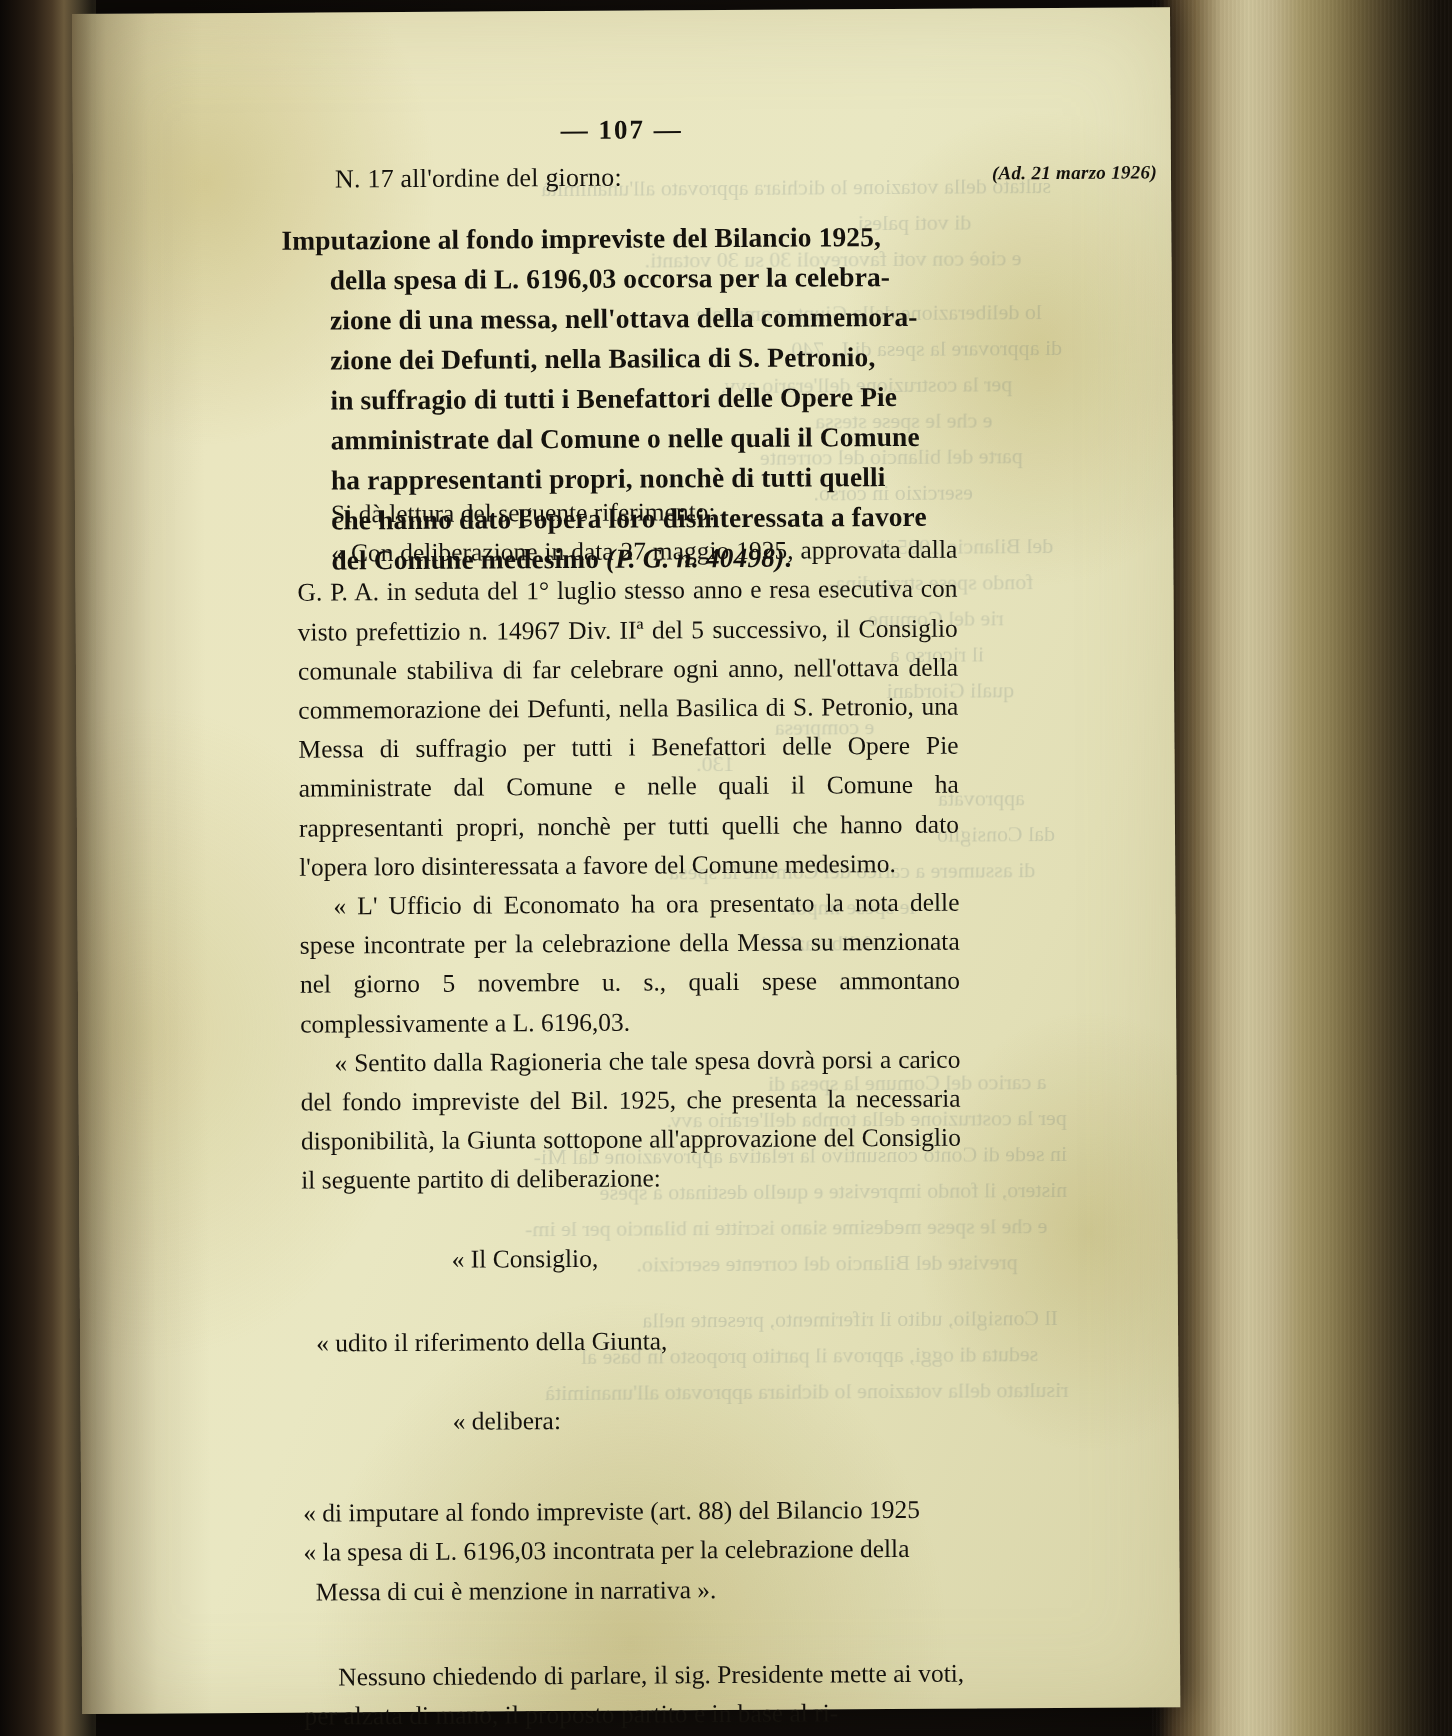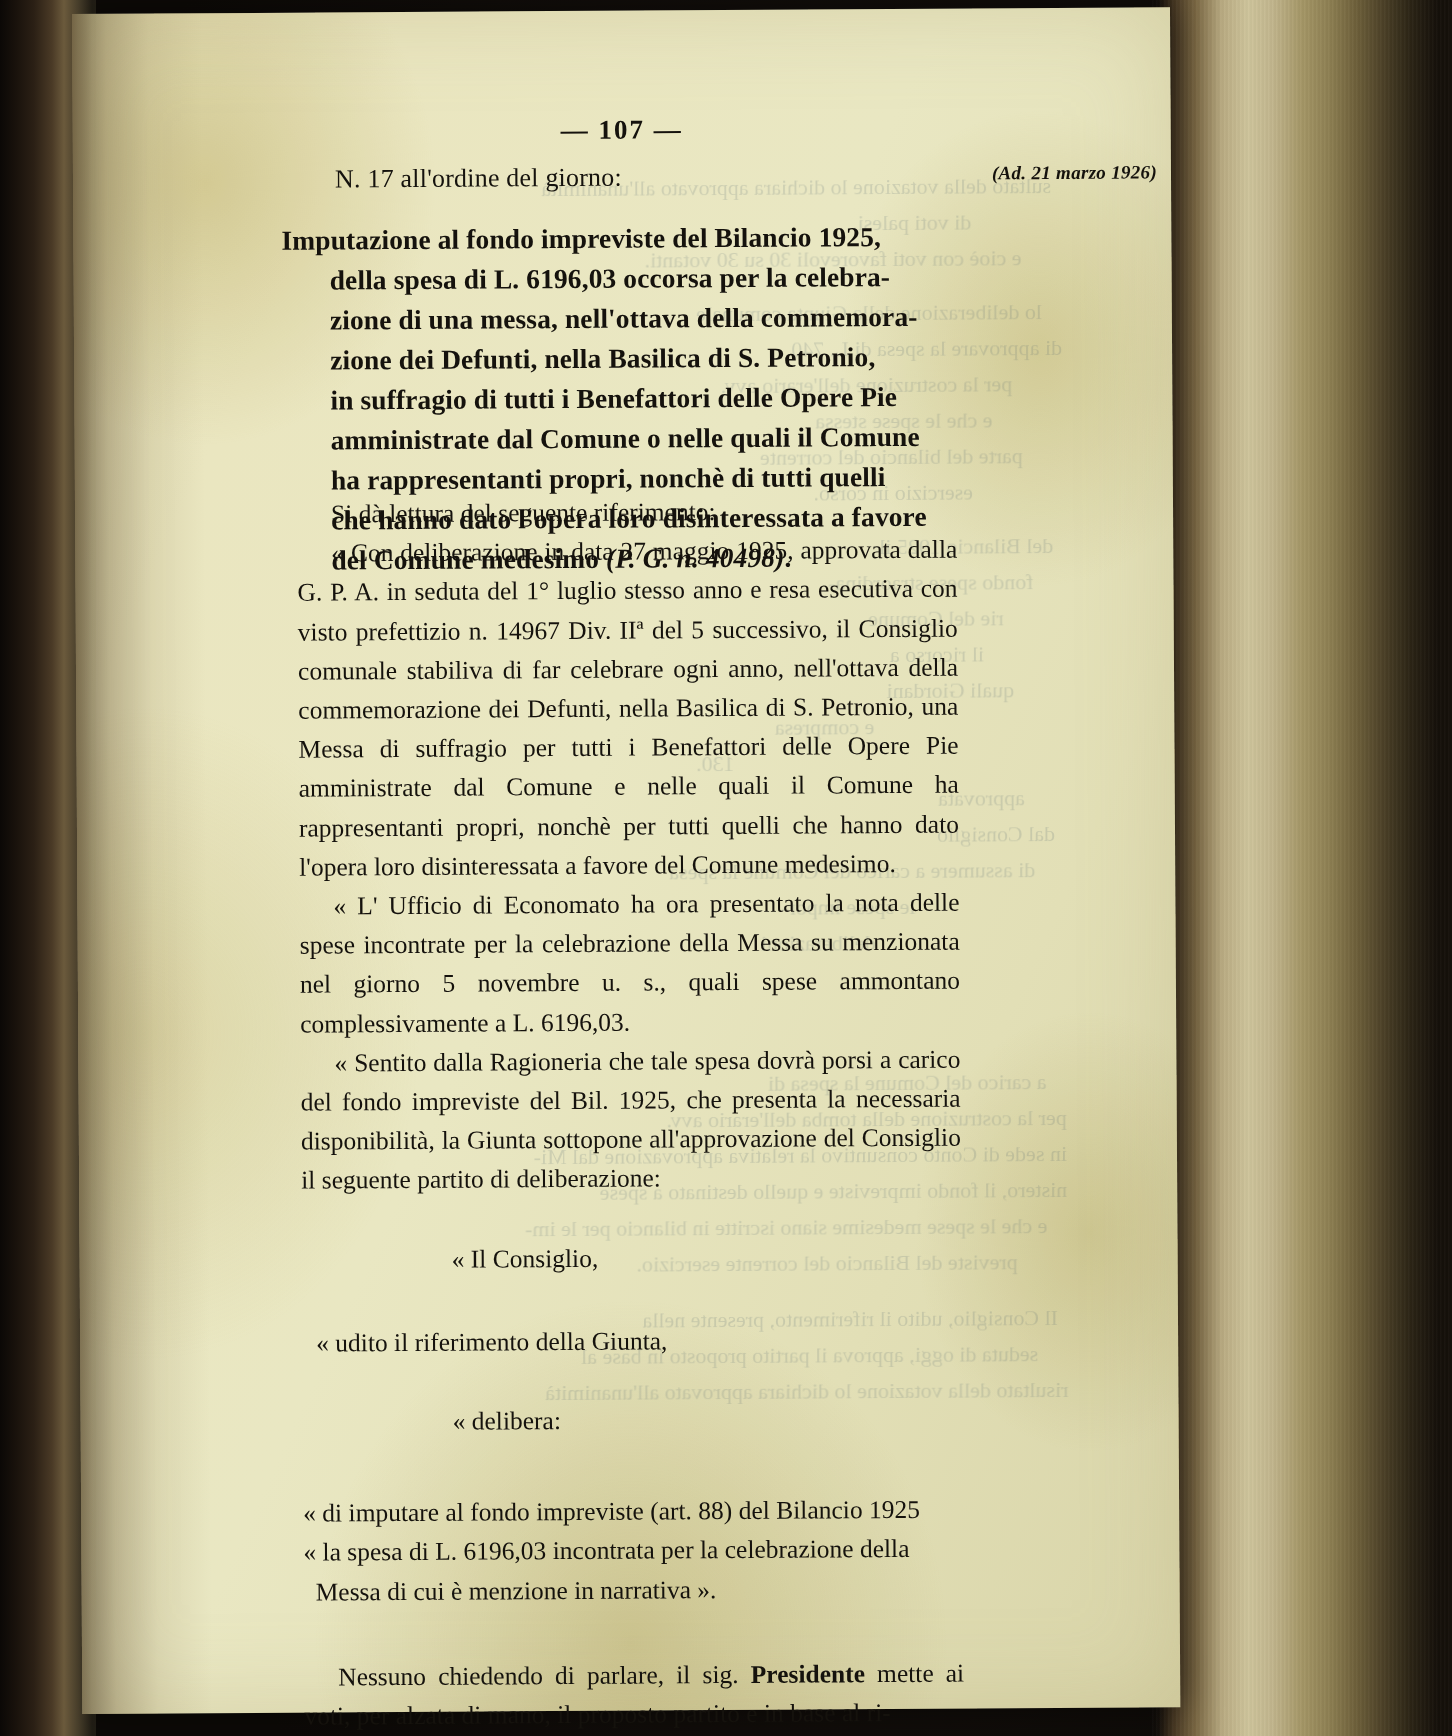--- a/index.html
+++ b/index.html
@@ -221,21 +221,21 @@
   .body p {
     margin: 0;
     text-align: justify;
     text-align-last: left;
   }
   .body p.ind  { text-indent: 34px; }
   .body p.gap  { margin-top: 17px; }
   .body p.last-left { text-align: left; }
   .body p.center-r { text-align: center; text-indent: 0; padding-left: 150px; }
   .body p.left-q { text-align: left; text-indent: 0; padding-left: 14px; }
-  .body .bold { font-weight: bold; }
+  .body .bold { font-weight: normal; }
 
   .res {
     margin-top: 22px;
   }
   .res p { text-indent: 0; text-align: left; }
 </style>
 </head>
 <body>
 
 <div id="scan">

